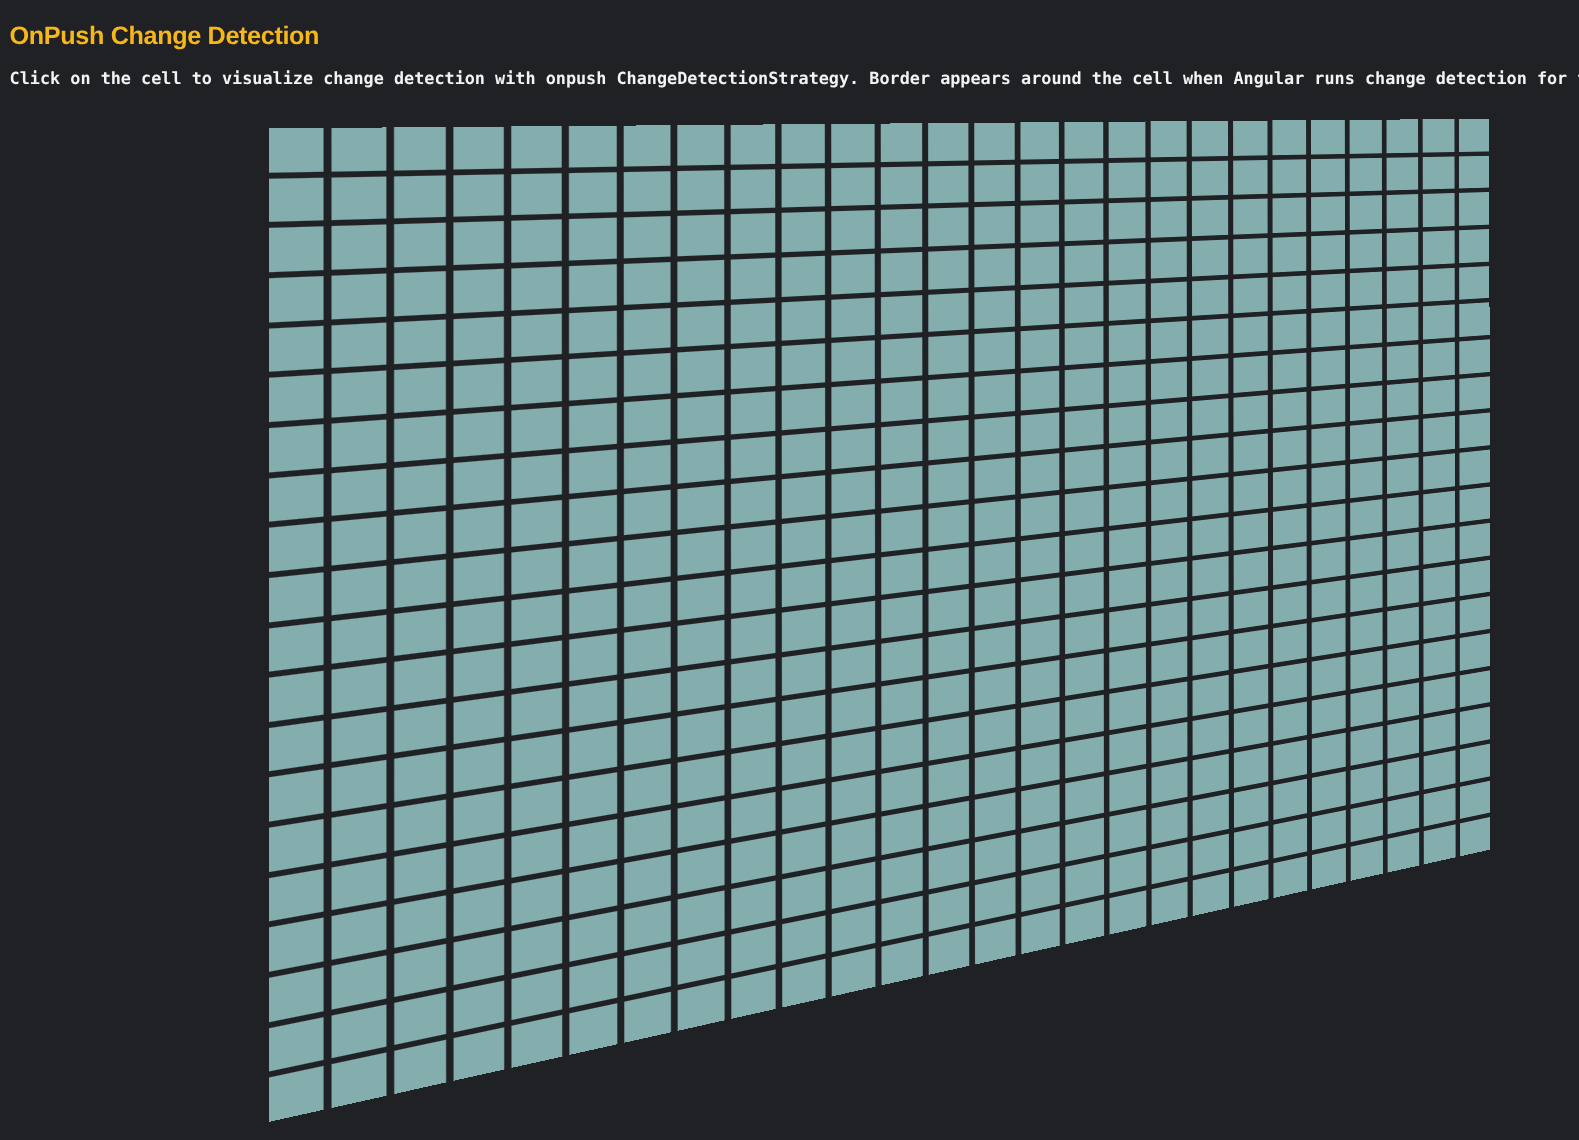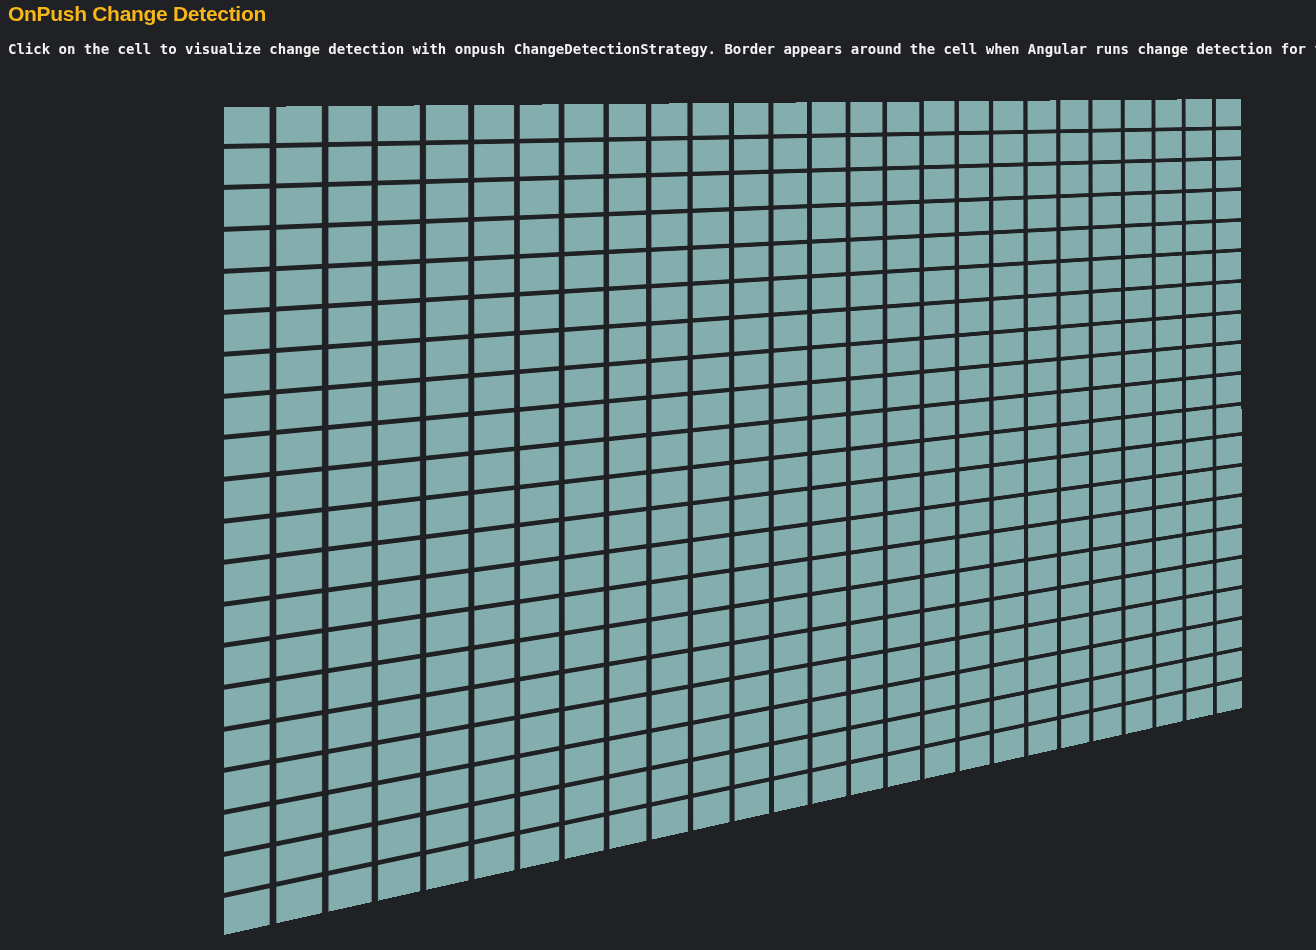--- a/index.html
+++ b/index.html
@@ -4,21 +4,21 @@
 <style>
   * { box-sizing: border-box; }
   html, body {
     width: 1316px; height: 950px;
     margin: 0; padding: 0;
     overflow: hidden;
     background: var(--bg, #1f2124);
   }
   .header { padding: 2px 8px 0 8px; }
   .page-title {
-    margin: 0 0 0 0;
+    margin: 17px 0 0 0;
     font-family: "Liberation Sans", sans-serif;
     font-weight: 700;
     font-size: 21px;
     letter-spacing: -0.3px;
     color: var(--title-color, #f8b719);
   }
   .instructions {
     margin: 15px 0 0 0;
     font-family: "DejaVu Sans Mono", "Liberation Mono", monospace;
     font-weight: 700;

